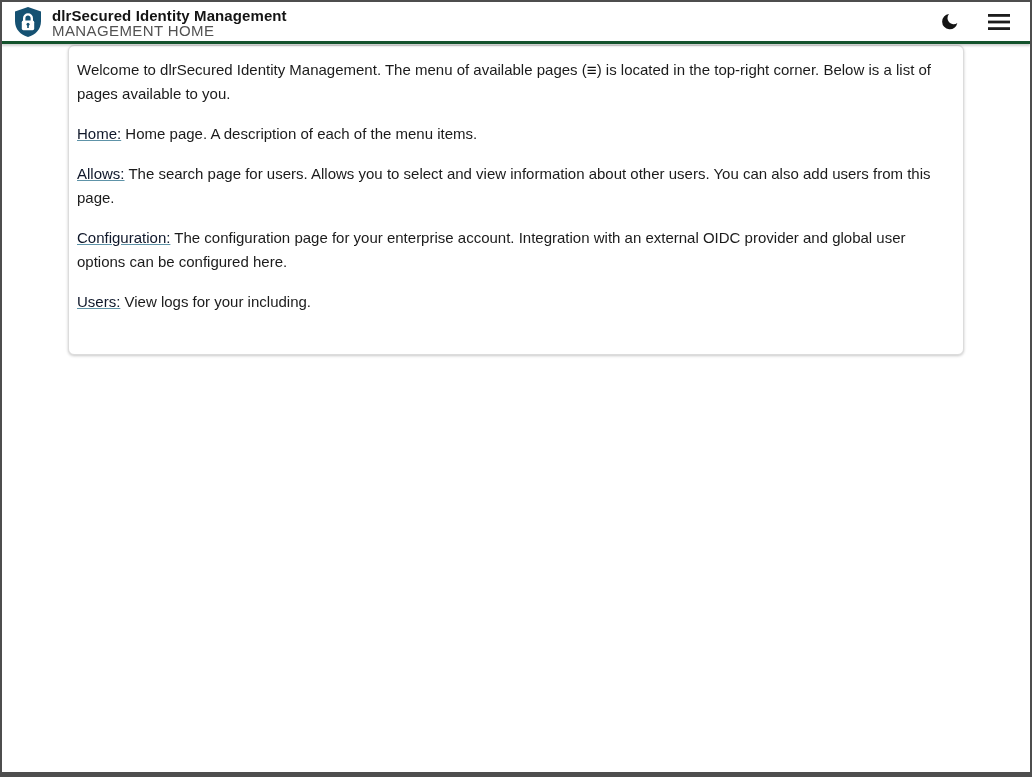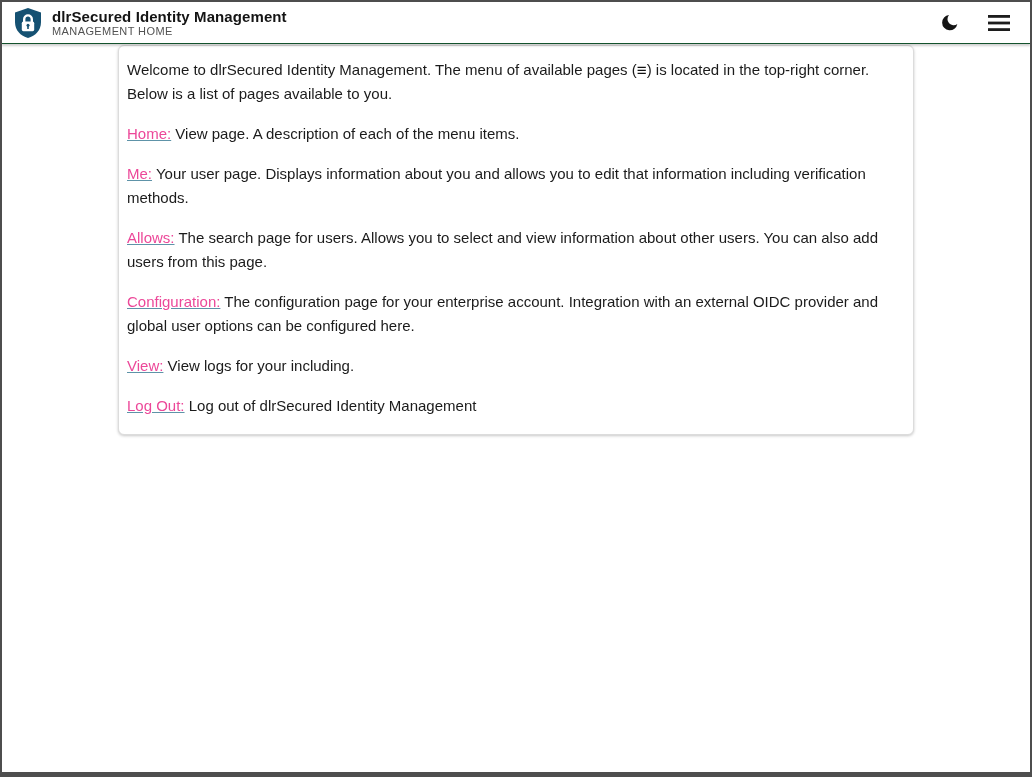--- a/index.html
+++ b/index.html
@@ -15,78 +15,78 @@
     color: #1b1b1b;
   }
 
   
   .app-header {
     height: 42px;
     background: #ffffff;
     display: flex;
     align-items: center;
     padding: 0 18px 0 10px;
-    border-bottom: 1px solid #14532d;
+    border-bottom: 3px solid #14532d;
     box-shadow: 0 2px 2px rgba(0,0,0,0.18);
     position: relative;
     z-index: 2;
   }
   .logo-icon {
     width: 32px;
     height: 32px;
     margin-right: 8px;
     flex: 0 0 auto;
     display: block;
   }
   .title-block { display: flex; flex-direction: column; justify-content: center; }
   .app-title {
     font-size: 15px;
     font-weight: 700;
     color: #141414;
     line-height: 17px;
     letter-spacing: 0.1px;
   }
   .app-subtitle {
-    font-size: 11px;
+    font-size: 15px;
     color: #525252;
     line-height: 13px;
     letter-spacing: 0.4px;
   }
   .header-spacer { flex: 1 1 auto; }
   .header-actions { display: flex; align-items: center; gap: 24px; }
   .icon-button {
     background: none;
     border: none;
     padding: 2px;
     cursor: pointer;
     display: flex;
     align-items: center;
     justify-content: center;
   }
 
   
   .main-area { padding-top: 1px; }
   .content-card {
-    width: 796px;
+    width: 896px;
     margin: 0 auto;
     background: #ffffff;
     border: 1px solid #dcdcdc;
     border-radius: 6px;
     box-shadow: 0 1px 3px rgba(0,0,0,0.22);
-    padding: 12px 10px 16px 8px;
+    padding: 12px 10px 40px 8px;
   }
   .content-card p {
     font-size: 15px;
     line-height: 24px;
     color: #1b1b1b;
     margin: 0 0 16px 0;
   }
   .content-card p:last-child { margin-bottom: 0; }
   .content-card a {
-    color: #ec4899;
+    color: #0f172a;
     text-decoration: underline;
     text-decoration-color: #5e93a8;
     cursor: pointer;
   }
   .inline-menu-glyph {
     font-weight: 700;
     font-size: 17px;
     line-height: 15px;
     position: relative;
     top: 1px;
@@ -123,26 +123,24 @@
       </svg>
     </button>
   </div>
 </header>
 
 <main class="main-area">
   <section class="content-card">
 
     <p><span>Welcome to dlrSecured Identity Management. The menu of available pages (</span><span class="inline-menu-glyph">≡</span><span>) is located in the top-right corner. Below is a list of pages available to you.</span></p>
 
-    <p class="menu-line"><a href="#">Home:</a><span> View page. A description of each of the menu items.</span></p>
+    <p class="menu-line"><a href="#">Home:</a><span> Home page. A description of each of the menu items.</span></p>
 
-    <p class="menu-line"><a href="#">Me:</a><span> Your user page. Displays information about you and allows you to edit that information including verification methods.</span></p>
 
     <p class="menu-line"><a href="#">Allows:</a><span> The search page for users. Allows you to select and view information about other users. You can also add users from this page.</span></p>
 
     <p class="menu-line"><a href="#">Configuration:</a><span> The configuration page for your enterprise account. Integration with an external OIDC provider and global user options can be configured here.</span></p>
 
-    <p class="menu-line"><a href="#">View:</a><span> View logs for your including.</span></p>
+    <p class="menu-line"><a href="#">Users:</a><span> View logs for your including.</span></p>
 
-    <p class="menu-line"><a href="#">Log Out:</a><span> Log out of dlrSecured Identity Management</span></p>
 
   </section>
 </main>
 
 </body></html>

